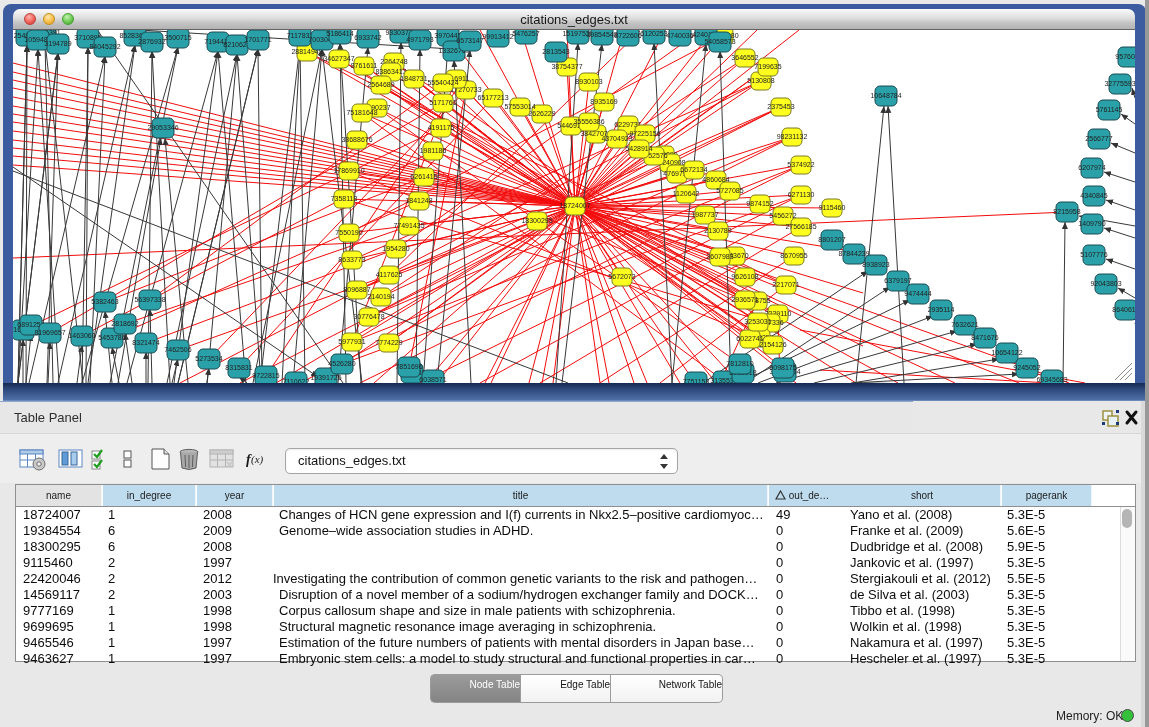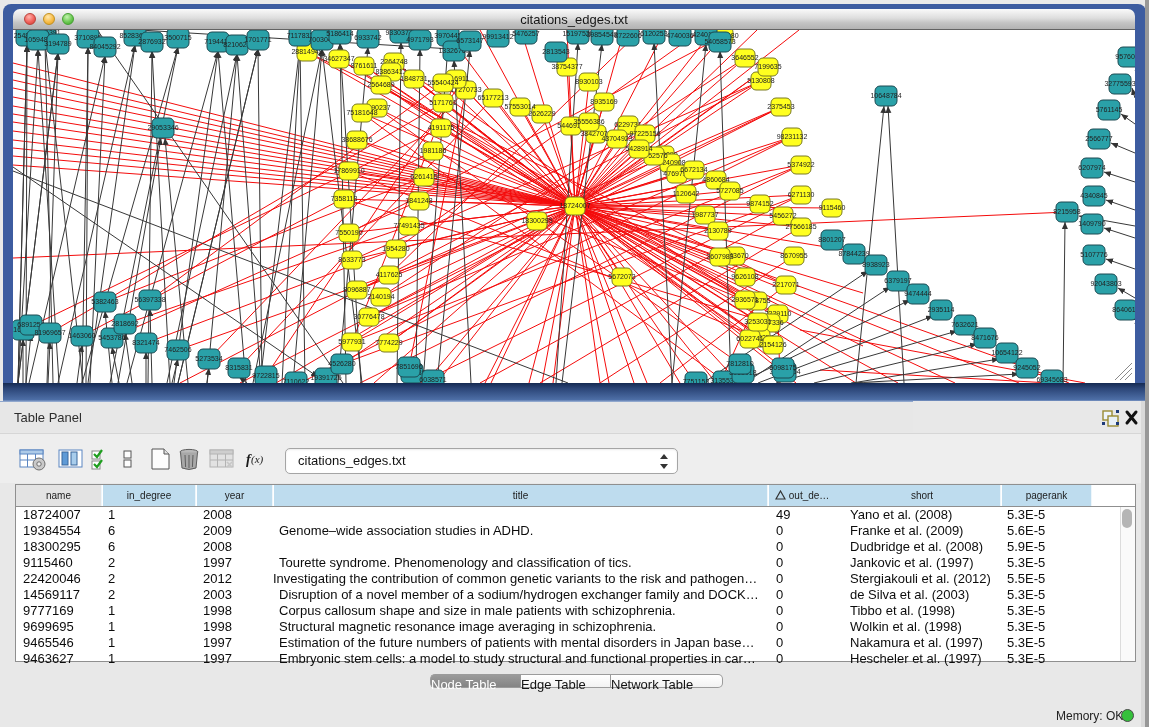--- a/index.html
+++ b/index.html
@@ -31,21 +31,21 @@
 #tbl{left:15px;top:484px;width:1121px;height:178px;background:#fff;border:1px solid #8f8f8f}
 .hcell{position:absolute;top:485px;height:22px;background:#bedcee;font-size:10px;
 color:#1c1c1c;text-align:center;line-height:22px;border-right:1px solid #eef6fb}
 .trow{position:absolute;height:16px;width:1100px;font-size:13px;color:#0c0c0c}
 .trow span{position:absolute;line-height:16px;white-space:nowrap}
 #hdrline{left:16px;top:506px;width:1119px;height:1px;background:#8f8f8f}
 
 #sbar{left:1120px;top:507px;width:15px;height:154px;background:#fafafa;border-left:1px solid #dcdcdc}
 #sthumb{left:1122px;top:509px;width:10px;height:19px;background:#b5b5b5;border-radius:5px}
 
-.seg{position:absolute;top:674px;height:14px;font-size:13px;text-align:left;
+.seg{position:absolute;top:674px;height:29px;font-size:10px;text-align:right;
 line-height:19px;border:1px solid #9b9b9b}
 #seg1{left:430px;width:90px;background:linear-gradient(#9b9b9b,#848484);color:#fff;
 border-radius:5px 0 0 5px;border-right:none}
 #seg2{left:520px;width:91px;background:linear-gradient(#fff,#f2f2f2);color:#141414}
 #seg3{left:611px;width:112px;background:linear-gradient(#fff,#f2f2f2);color:#141414;
 border-radius:0 5px 5px 0;border-left:none}
 #mem{left:1056px;top:709px;font-size:12px;color:#222;line-height:14px}
 #memdot{left:1121px;top:709px;width:13px;height:13px;border-radius:50%;
 background:#35c03c;border:1.5px solid #4a4a4a}
 #redge{left:1145px;top:0;width:4px;height:727px;background:#989898}
@@ -750,20 +750,21 @@
 <svg width="11" height="10" style="vertical-align:-1px">
       <path d="M5.5 1 L10 9 L1 9 Z" fill="none" stroke="#333" stroke-width="1.2"></path>
     </svg> out_de…</div>
 <div class="hcell" style="left:844px;width:157px">short</div>
 <div class="hcell" style="left:1002px;width:90px">pagerank</div>
 <div class="abs" id="hdrline"></div>
 <div class="trow" style="top:507px">
 <span style="left:23px">18724007</span>
     <span style="left:108px">1</span>
     <span style="left:203px">2008</span>
+    <span style="left:279px">Changes of HCN gene expression and I(f) currents in Nkx2.5–positive cardiomyoc…</span>
     <span style="left:776px">49</span>
     <span style="left:850px">Yano et al. (2008)</span>
     <span style="left:1007px">5.3E-5</span>
   </div>
 <div class="trow" style="top:523px">
 <span style="left:23px">19384554</span>
     <span style="left:108px">6</span>
     <span style="left:203px">2009</span>
     <span style="left:279px">Genome–wide association studies in ADHD.</span>
     <span style="left:776px">0</span>
@@ -775,21 +776,20 @@
     <span style="left:108px">6</span>
     <span style="left:203px">2008</span>
     <span style="left:776px">0</span>
     <span style="left:850px">Dudbridge et al. (2008)</span>
     <span style="left:1007px">5.9E-5</span>
   </div>
 <div class="trow" style="top:555px">
 <span style="left:23px">9115460</span>
     <span style="left:108px">2</span>
     <span style="left:203px">1997</span>
-    <span style="left:279px">Tourette syndrome. Phenomenology and classification of tics.</span>
     <span style="left:776px">0</span>
     <span style="left:850px">Jankovic et al. (1997)</span>
     <span style="left:1007px">5.3E-5</span>
   </div>
 <div class="trow" style="top:571px">
 <span style="left:23px">22420046</span>
     <span style="left:108px">2</span>
     <span style="left:203px">2012</span>
     <span style="left:273px">Investigating the contribution of common genetic variants to the risk and pathogen…</span>
     <span style="left:776px">0</span>

